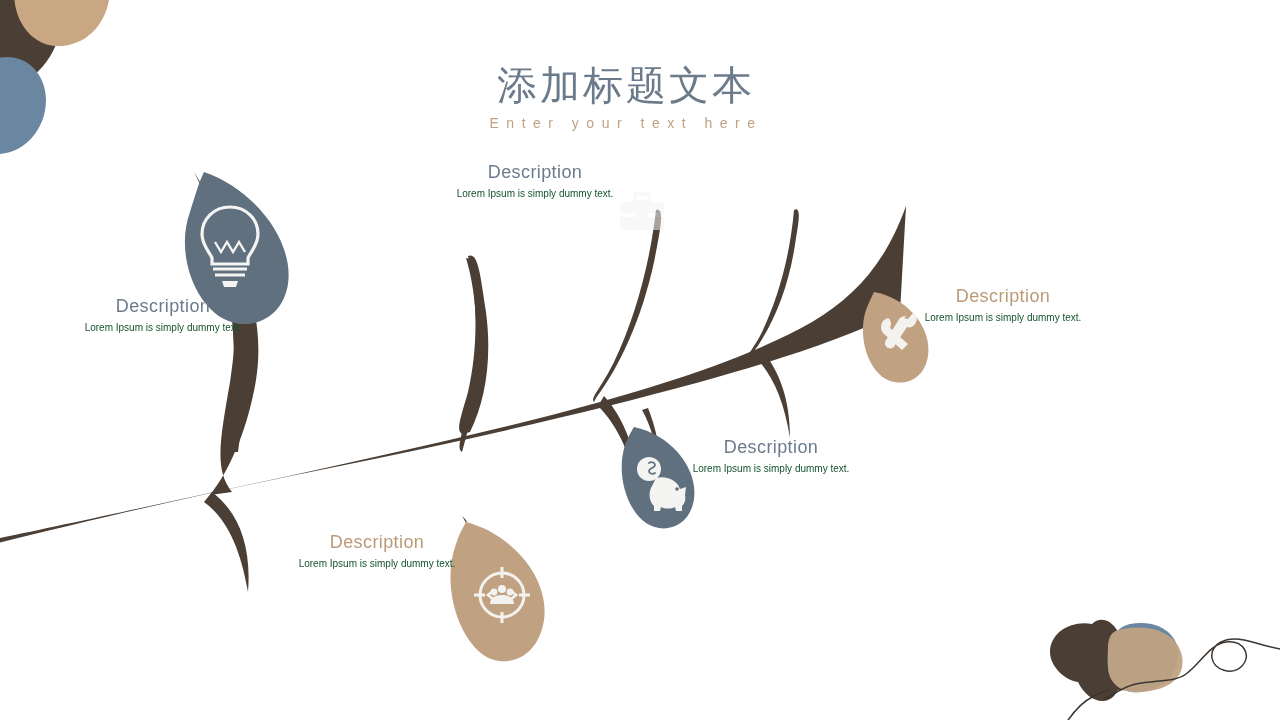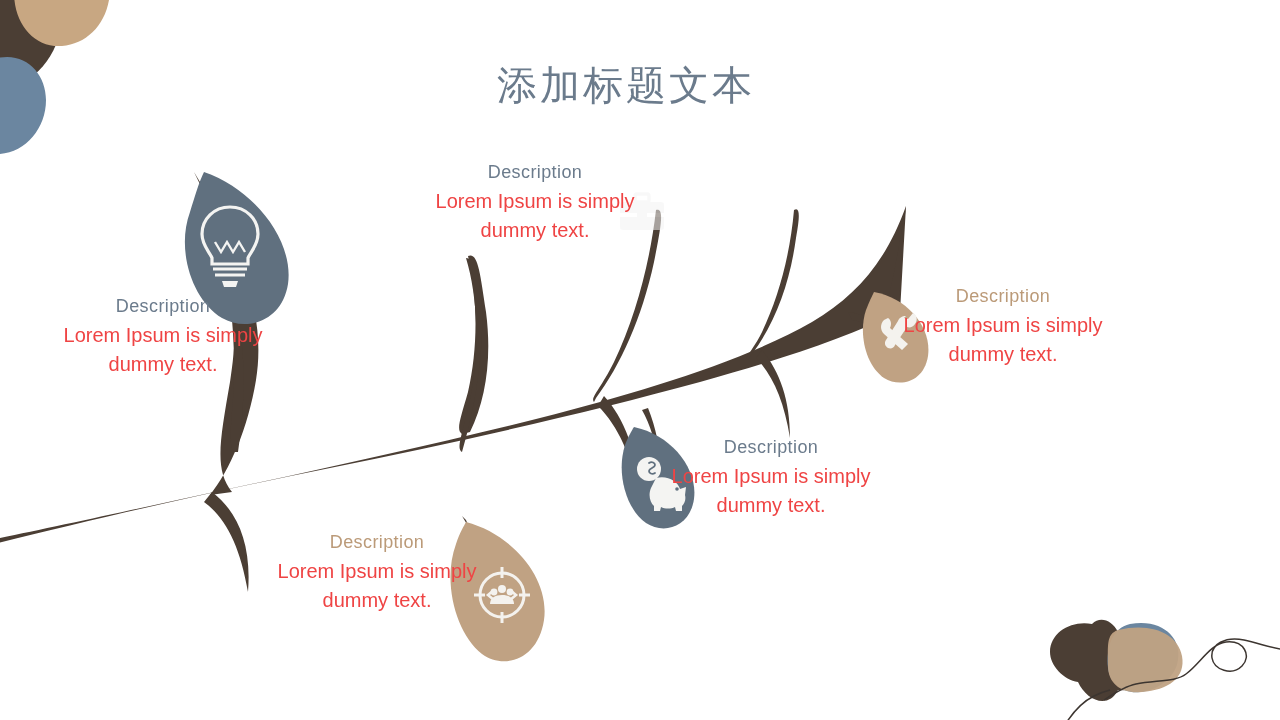--- a/index.html
+++ b/index.html
@@ -68,23 +68,23 @@
   .desc-title {
     font-size: 18px;
     line-height: 1.2;
     font-weight: 400;
     letter-spacing: 0.4px;
     margin-bottom: 3px;
   }
   .desc-title.slate { color: #6b7b8c; }
   .desc-title.tan   { color: #bb9a78; }
   .desc-body {
-    font-size: 20px;
+    font-size: 10px;
     line-height: 1.48;
-    color: #ef4444;
+    color: #14532d;
   }
 
   
   .corner-art {
     position: absolute;
     pointer-events: none;
   }
   .wm-icon {
     position: absolute;
     pointer-events: none;
@@ -106,20 +106,21 @@
   <svg class="corner-art" style="left:1000px; top:600px;" width="290" height="130" viewBox="0 0 290 130">
     <path d="M118,32 C150,22 166,38 160,58 C154,82 140,92 118,90 C108,110 86,100 78,82 C64,80 50,66 50,52 C50,32 72,20 92,24 C100,16 112,20 118,32 Z" fill="#4b3e34"></path>
     <path d="M130,24 C162,18 182,38 178,60 C176,76 160,90 140,92 C124,94 110,84 108,68 C106,48 112,28 130,24 Z" fill="#6b86a0"></path>
     <path d="M118,30 C152,22 178,34 182,56 C186,78 168,90 142,92 C122,94 108,84 108,66 C108,46 106,34 118,30 Z" fill="#c0a283" opacity="0.95"></path>
     <path d="M104,100 C116,92 126,86 136,84 C156,80 176,82 186,74 C200,64 210,44 226,42 C244,40 252,56 242,66 C232,76 214,70 212,58 C210,44 226,36 244,40 C262,44 276,50 290,50" fill="none" stroke="#3c3530" stroke-width="1.5"></path>
     <path d="M62,130 C72,112 82,102 94,96 C100,93 106,91 110,90" fill="none" stroke="#3c3530" stroke-width="1.5"></path>
   </svg>
 
   <div class="title-block">
     <div class="title-main">添加标题文本</div>
+    <div class="title-sub">Enter your text here</div>
   </div>
 
   <svg class="branch-svg" viewBox="0 0 1280 720">
     <g fill="#4b3e34">
 
       <path d="M-10,545 C90,520 210,492 330,468 C460,442 590,412 700,382
                C780,360 845,338 900,312 L906,206
                C886,262 856,296 812,322 C742,362 640,392 540,418
                C420,448 280,478 150,506 C90,519 30,532 -10,540 Z"></path>
 

